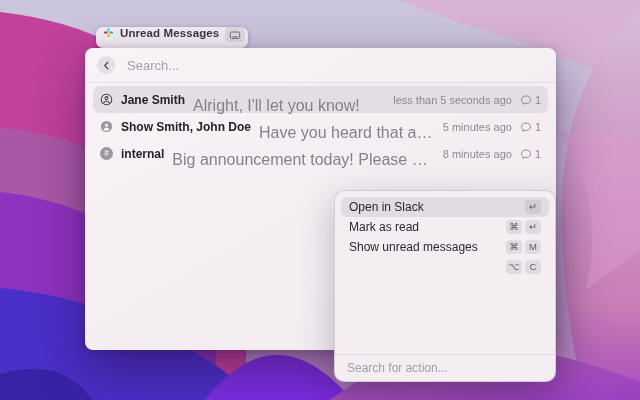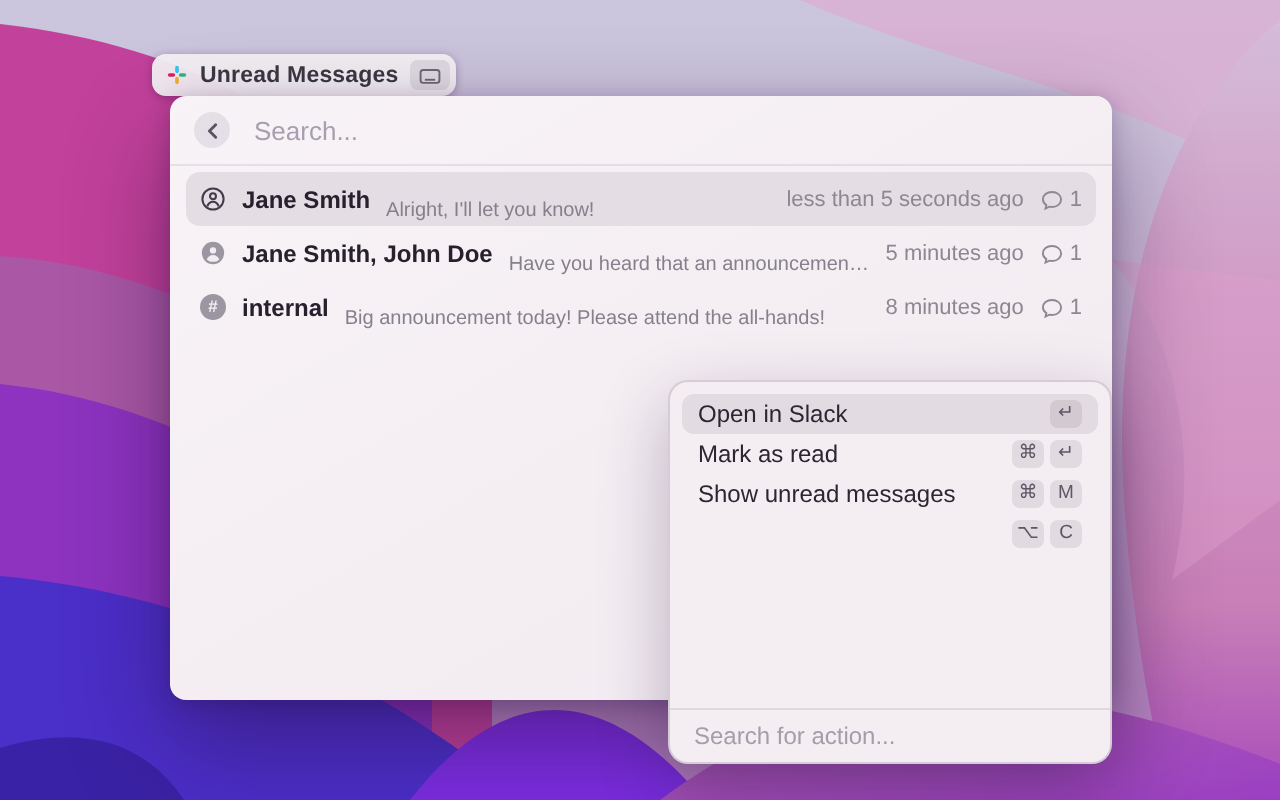--- a/index.html
+++ b/index.html
@@ -2,21 +2,21 @@
 <html><head>
 <meta charset="utf-8">
 <style>
   html,body{margin:0;padding:0;}
   body{width:640px;height:400px;overflow:hidden;font-family:"Liberation Sans",sans-serif;
        -webkit-font-smoothing:antialiased;}
   .stage{position:relative;width:640px;height:400px;overflow:hidden;}
   .wallpaper{position:absolute;inset:0;display:block;}
 
   
-  .chip{position:absolute;left:76px;top:27px;height:21px;display:flex;align-items:center;
+  .chip{position:absolute;left:96px;top:27px;height:21px;display:flex;
         gap:6px;padding:0 3px 0 7px;background:rgba(243,238,243,.96);border-radius:7px;
         box-shadow:0 1px 4px rgba(60,20,70,.35);cursor:default;}
   .chip-label{font-size:11.5px;font-weight:600;color:#3c3742;letter-spacing:.1px;}
   .chip-key{width:20px;height:15px;border-radius:4px;background:rgba(100,85,105,.13);
             display:flex;align-items:center;justify-content:center;}
 
   
   .window{position:absolute;left:85px;top:48px;width:471px;height:302px;border-radius:8px;
           background:linear-gradient(150deg,#f8f3f7 0%,#f4eef3 55%,#f2ebf1 100%);
           box-shadow:0 22px 50px rgba(35,12,55,.45),0 2px 10px rgba(40,15,60,.25);}
@@ -30,21 +30,21 @@
 
   
   .list{padding-top:3px;}
   .row{height:27px;margin:0 8px;padding:0 7px;border-radius:7px;display:flex;
        align-items:center;gap:8px;cursor:default;justify-content:space-between;}
   .row.selected{background:#e4dde3;}
   .row-icon{width:13px;height:13px;flex:none;display:flex;align-items:center;justify-content:center;}
   .circ{width:13px;height:13px;border-radius:50%;background:#9b96a1;color:#f4eff4;
         font-size:8.5px;font-weight:700;display:flex;align-items:center;justify-content:center;line-height:1;}
   .row-title{font-size:12px;font-weight:700;color:#26212d;white-space:nowrap;flex:none;}
-  .row-preview{font-size:10px;color:#85808c;white-space:nowrap;overflow:hidden;
+  .row-preview{font-size:16px;color:#85808c;white-space:nowrap;overflow:hidden;
                text-overflow:ellipsis;flex-shrink:1;min-width:0;margin-top:12px;}
   .row-time{margin-left:auto;font-size:11px;color:#8d8793;white-space:nowrap;flex:none;}
   .row-replies{display:flex;align-items:center;gap:3px;color:#8d8793;font-size:11px;flex:none;}
 
   
   .action-panel{position:absolute;left:249px;top:142px;width:222px;height:192px;
                 border-radius:10px;background:#f4eef3;border:1px solid rgba(110,85,120,.22);
                 box-shadow:0 12px 34px rgba(40,18,60,.28);box-sizing:border-box;
                 display:flex;flex-direction:column;}
   .actions{padding:6px;}
@@ -148,21 +148,21 @@
       </div>
 
       <div class="row">
         <span class="row-icon">
           <svg width="13" height="13" viewBox="0 0 14 14">
             <circle cx="7" cy="7" r="6" fill="#9b96a1"></circle>
             <circle cx="7" cy="5.6" r="1.7" fill="#f2edf2"></circle>
             <path d="M3.6 10.6c.7-1.7 1.9-2.5 3.4-2.5s2.7.8 3.4 2.5a6 6 0 0 1-6.8 0z" fill="#f2edf2"></path>
           </svg>
         </span>
-        <span class="row-title">Jane Smith, John Doe</span>
+        <span class="row-title">Show Smith, John Doe</span>
         <span class="row-preview">Have you heard that an announcement is coming today?</span>
         <span class="row-time">5 minutes ago</span>
         <span class="row-replies">
           <svg width="12" height="12" viewBox="0 0 14 14" fill="none" stroke="currentColor" stroke-width="1.1">
             <path d="M7 2.3c-3 0-5.3 1.9-5.3 4.3 0 1.4.8 2.6 2 3.4l-.5 2 2.3-1.1c.5.1 1 .2 1.5.2 3 0 5.3-1.9 5.3-4.4S10 2.3 7 2.3z"></path>
           </svg>
           <span>1</span>
         </span>
       </div>
 

